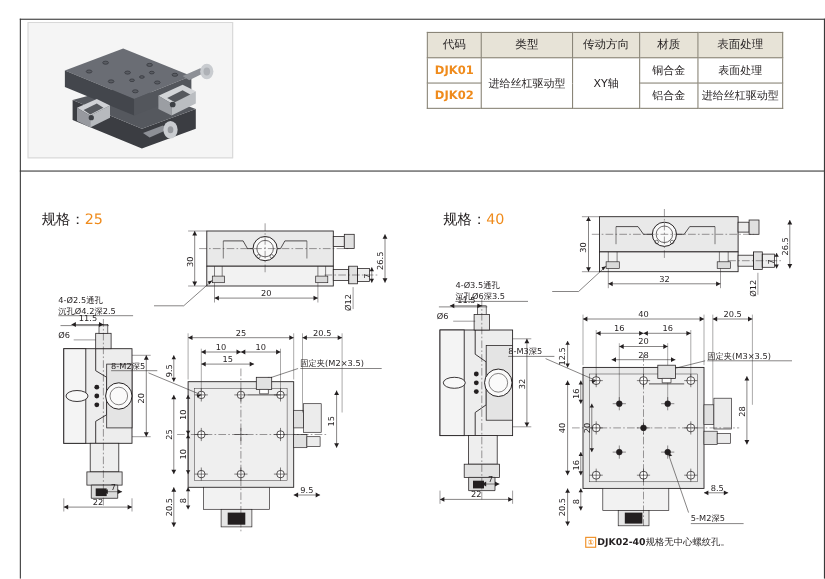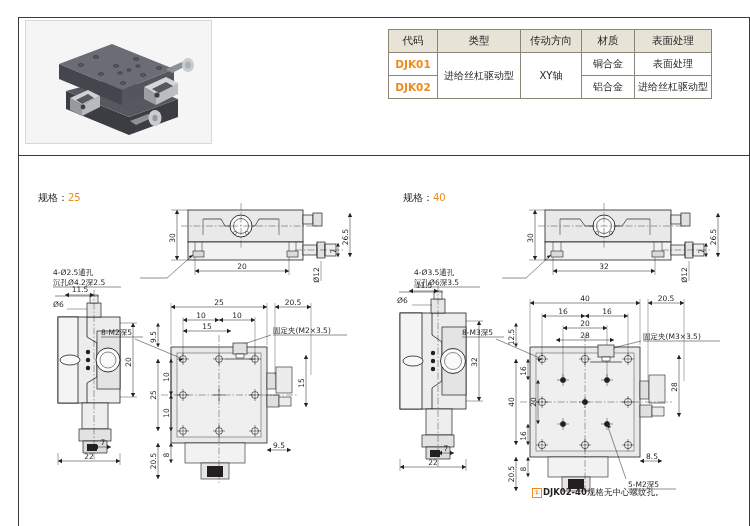--- a/index.html
+++ b/index.html
@@ -31,21 +31,21 @@
   .spec-table tbody td{background:#ffffff;}
   .col-code{width:48px;}
   .col-type{width:82px;margin-top:32px;}
   .col-dir{width:60px;margin-left:20px;}
   .col-mat{width:52px;}
   .col-fin{width:76px;}
   td.code-cell{background:#efece1;color:#ef8b1c;font-weight:bold;font-size:10.5px;}
   th.code-head{background:#e7e3d7;}
 
   
-  .spec-label{position:absolute;font-size:10px;color:#231f20;white-space:nowrap;}
+  .spec-label{position:absolute;font-size:13px;color:#231f20;white-space:nowrap;}
   .spec-label .val{color:#ef8b1c;}
 
   .dwg{position:absolute;}
   .dwg svg{display:block;overflow:visible;}
 
   .footnote{position:absolute;left:512px;top:487px;font-size:8.5px;color:#231f20;white-space:nowrap;padding-left:20px;}
   .footnote .mk{color:#ef8b1c;font-weight:bold;border:1px solid #ef8b1c;
     padding:0 1px;font-size:7px;margin-right:1px;}
   .footnote .code{color:#231f20;font-weight:bold;}
 </style>
@@ -389,21 +389,21 @@
       </g>
       <text x="248" y="138" fill="#231f20" stroke="none">固定夹(M2×3.5)</text>
       <path d="M248 140 L322 140" stroke="#231f20" stroke-width="0.5"></path>
     </svg>
   </div>
 
   <div class="spec-label" style="left:403px;top:191px;">
     <span>规格：</span><span class="val">40</span>
   </div>
 
-  <div class="dwg" style="left:390px;top:195px;">
+  <div class="dwg" style="left:390px;top:182px;">
     <svg width="355" height="300" viewBox="0 0 355 300" stroke="#231f20" fill="none" font-family="'DejaVu Sans','Liberation Sans',sans-serif" font-size="7.5">
 
       <g stroke-width="0.8">
         <rect x="155" y="15" width="126" height="32" fill="#e9e9e9"></rect>
         <rect x="155" y="47" width="126" height="18" fill="#f2f2f2"></rect>
         <path d="M170 24 L190 24 L195 31 L232 31 L237 24 L260 24" stroke-width="0.7"></path>
         <path d="M170 24 L170 40 M260 24 L260 40" stroke-width="0.5"></path>
         <circle cx="214" cy="31" r="11" stroke-width="0.9" fill="#fafafa"></circle>
         <circle cx="214" cy="31" r="7.5" stroke-width="0.6"></circle>
         <circle cx="207" cy="38" r="1.6" stroke-width="0.5"></circle>

